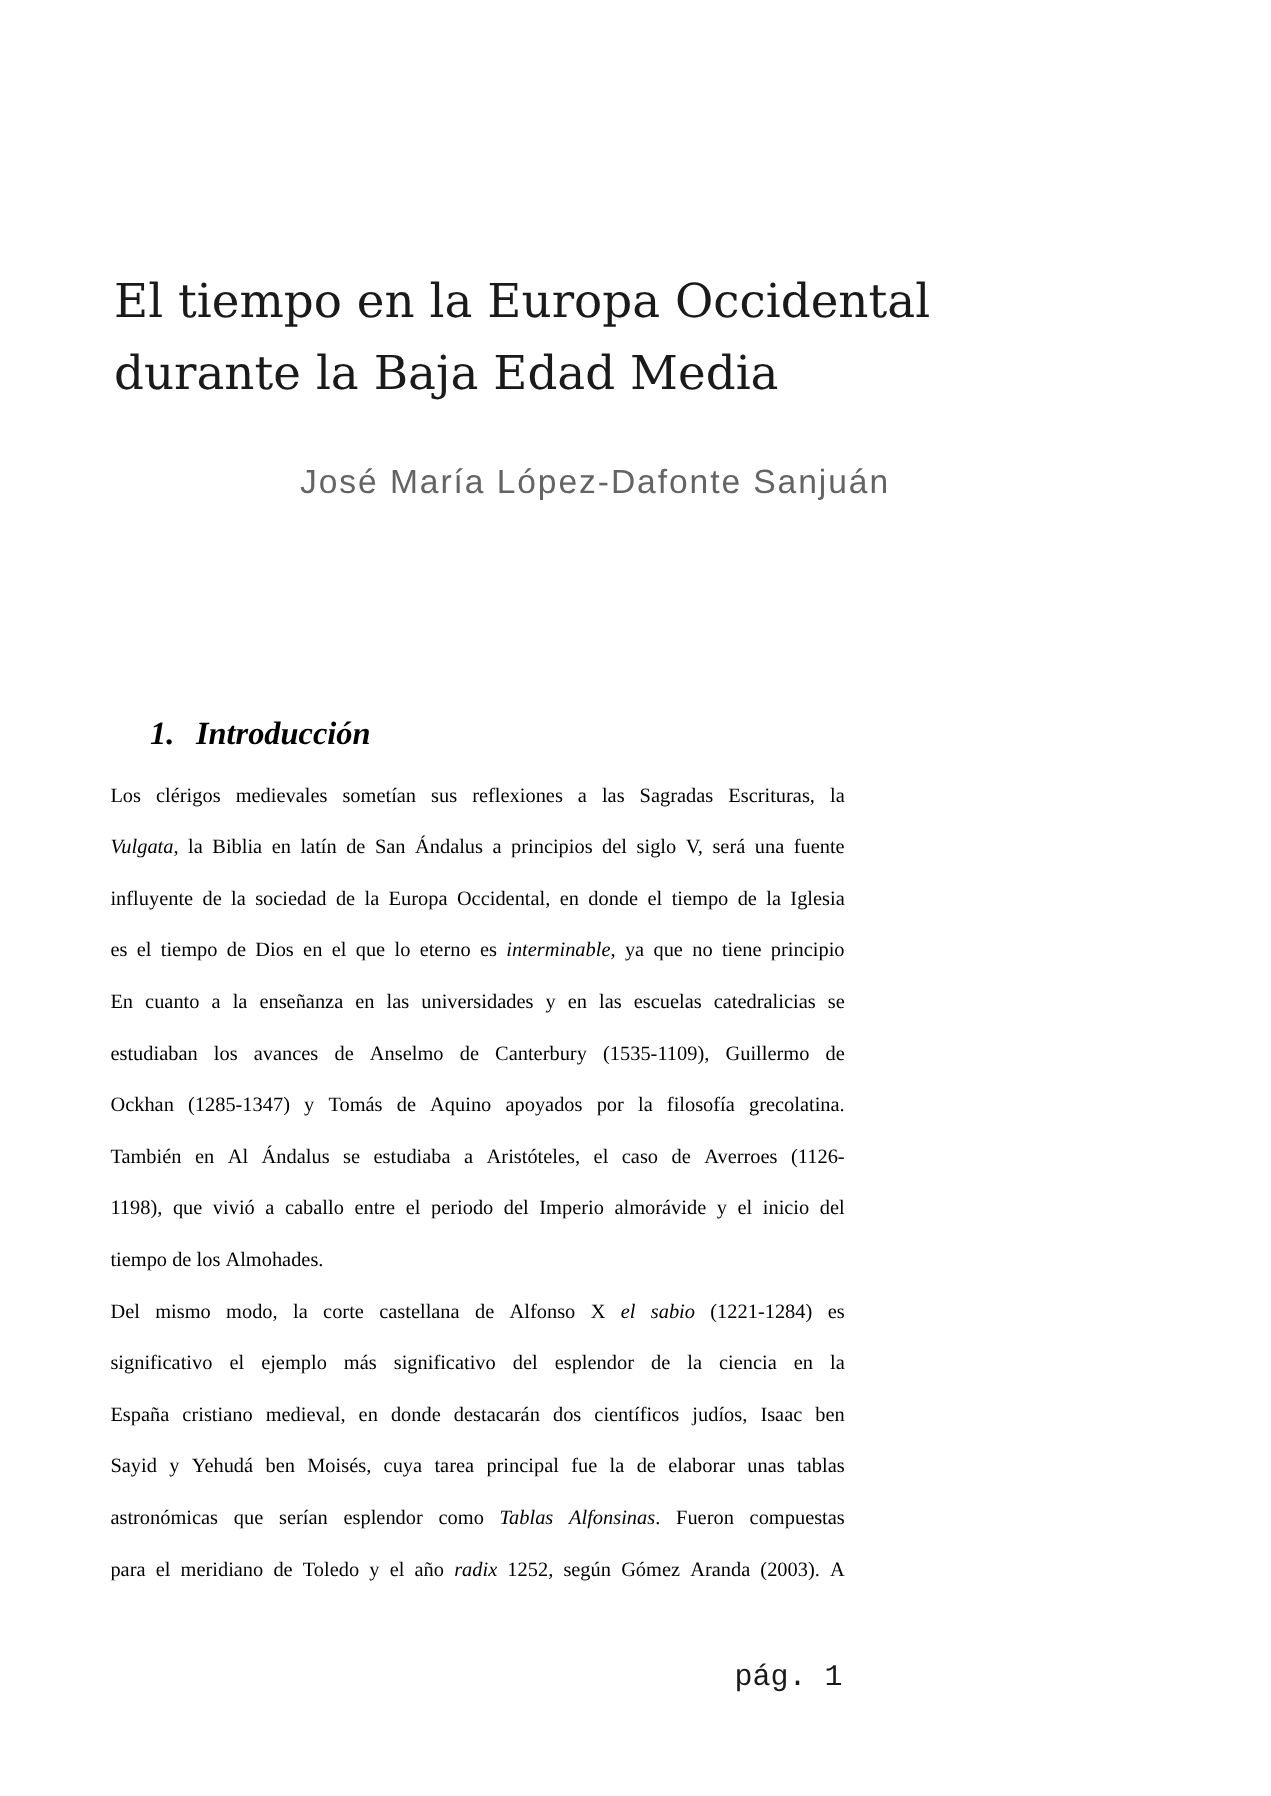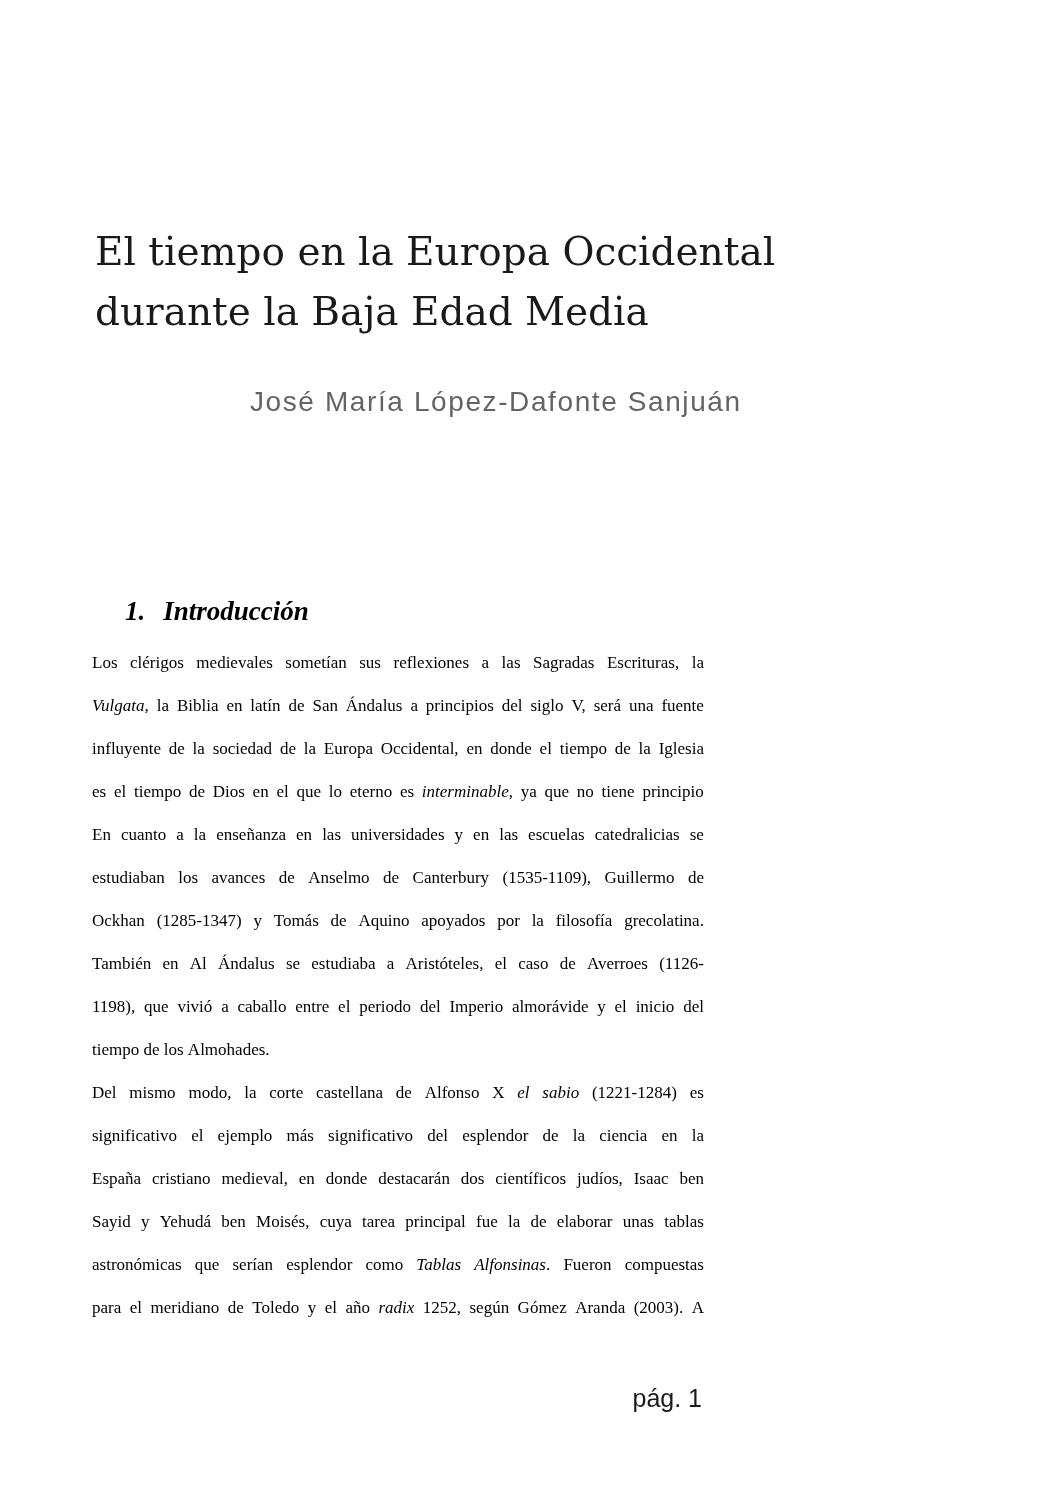--- a/index.html
+++ b/index.html
@@ -64,21 +64,21 @@
     display: flex;
     justify-content: space-between;
   }
   .line .w {
     display: inline-block;
   }
   .footer {
     position: absolute;
     top: 1382px;
     right: 147px;
-    font-family: Liberation Sans, sans-serif;
+    font-family: Liberation Mono, monospace;
     font-size: 25px;
     line-height: 32px;
     color: #1a1a1a;
   }
 </style>
 </head>
 <body>
 
 <div class="page">
 

